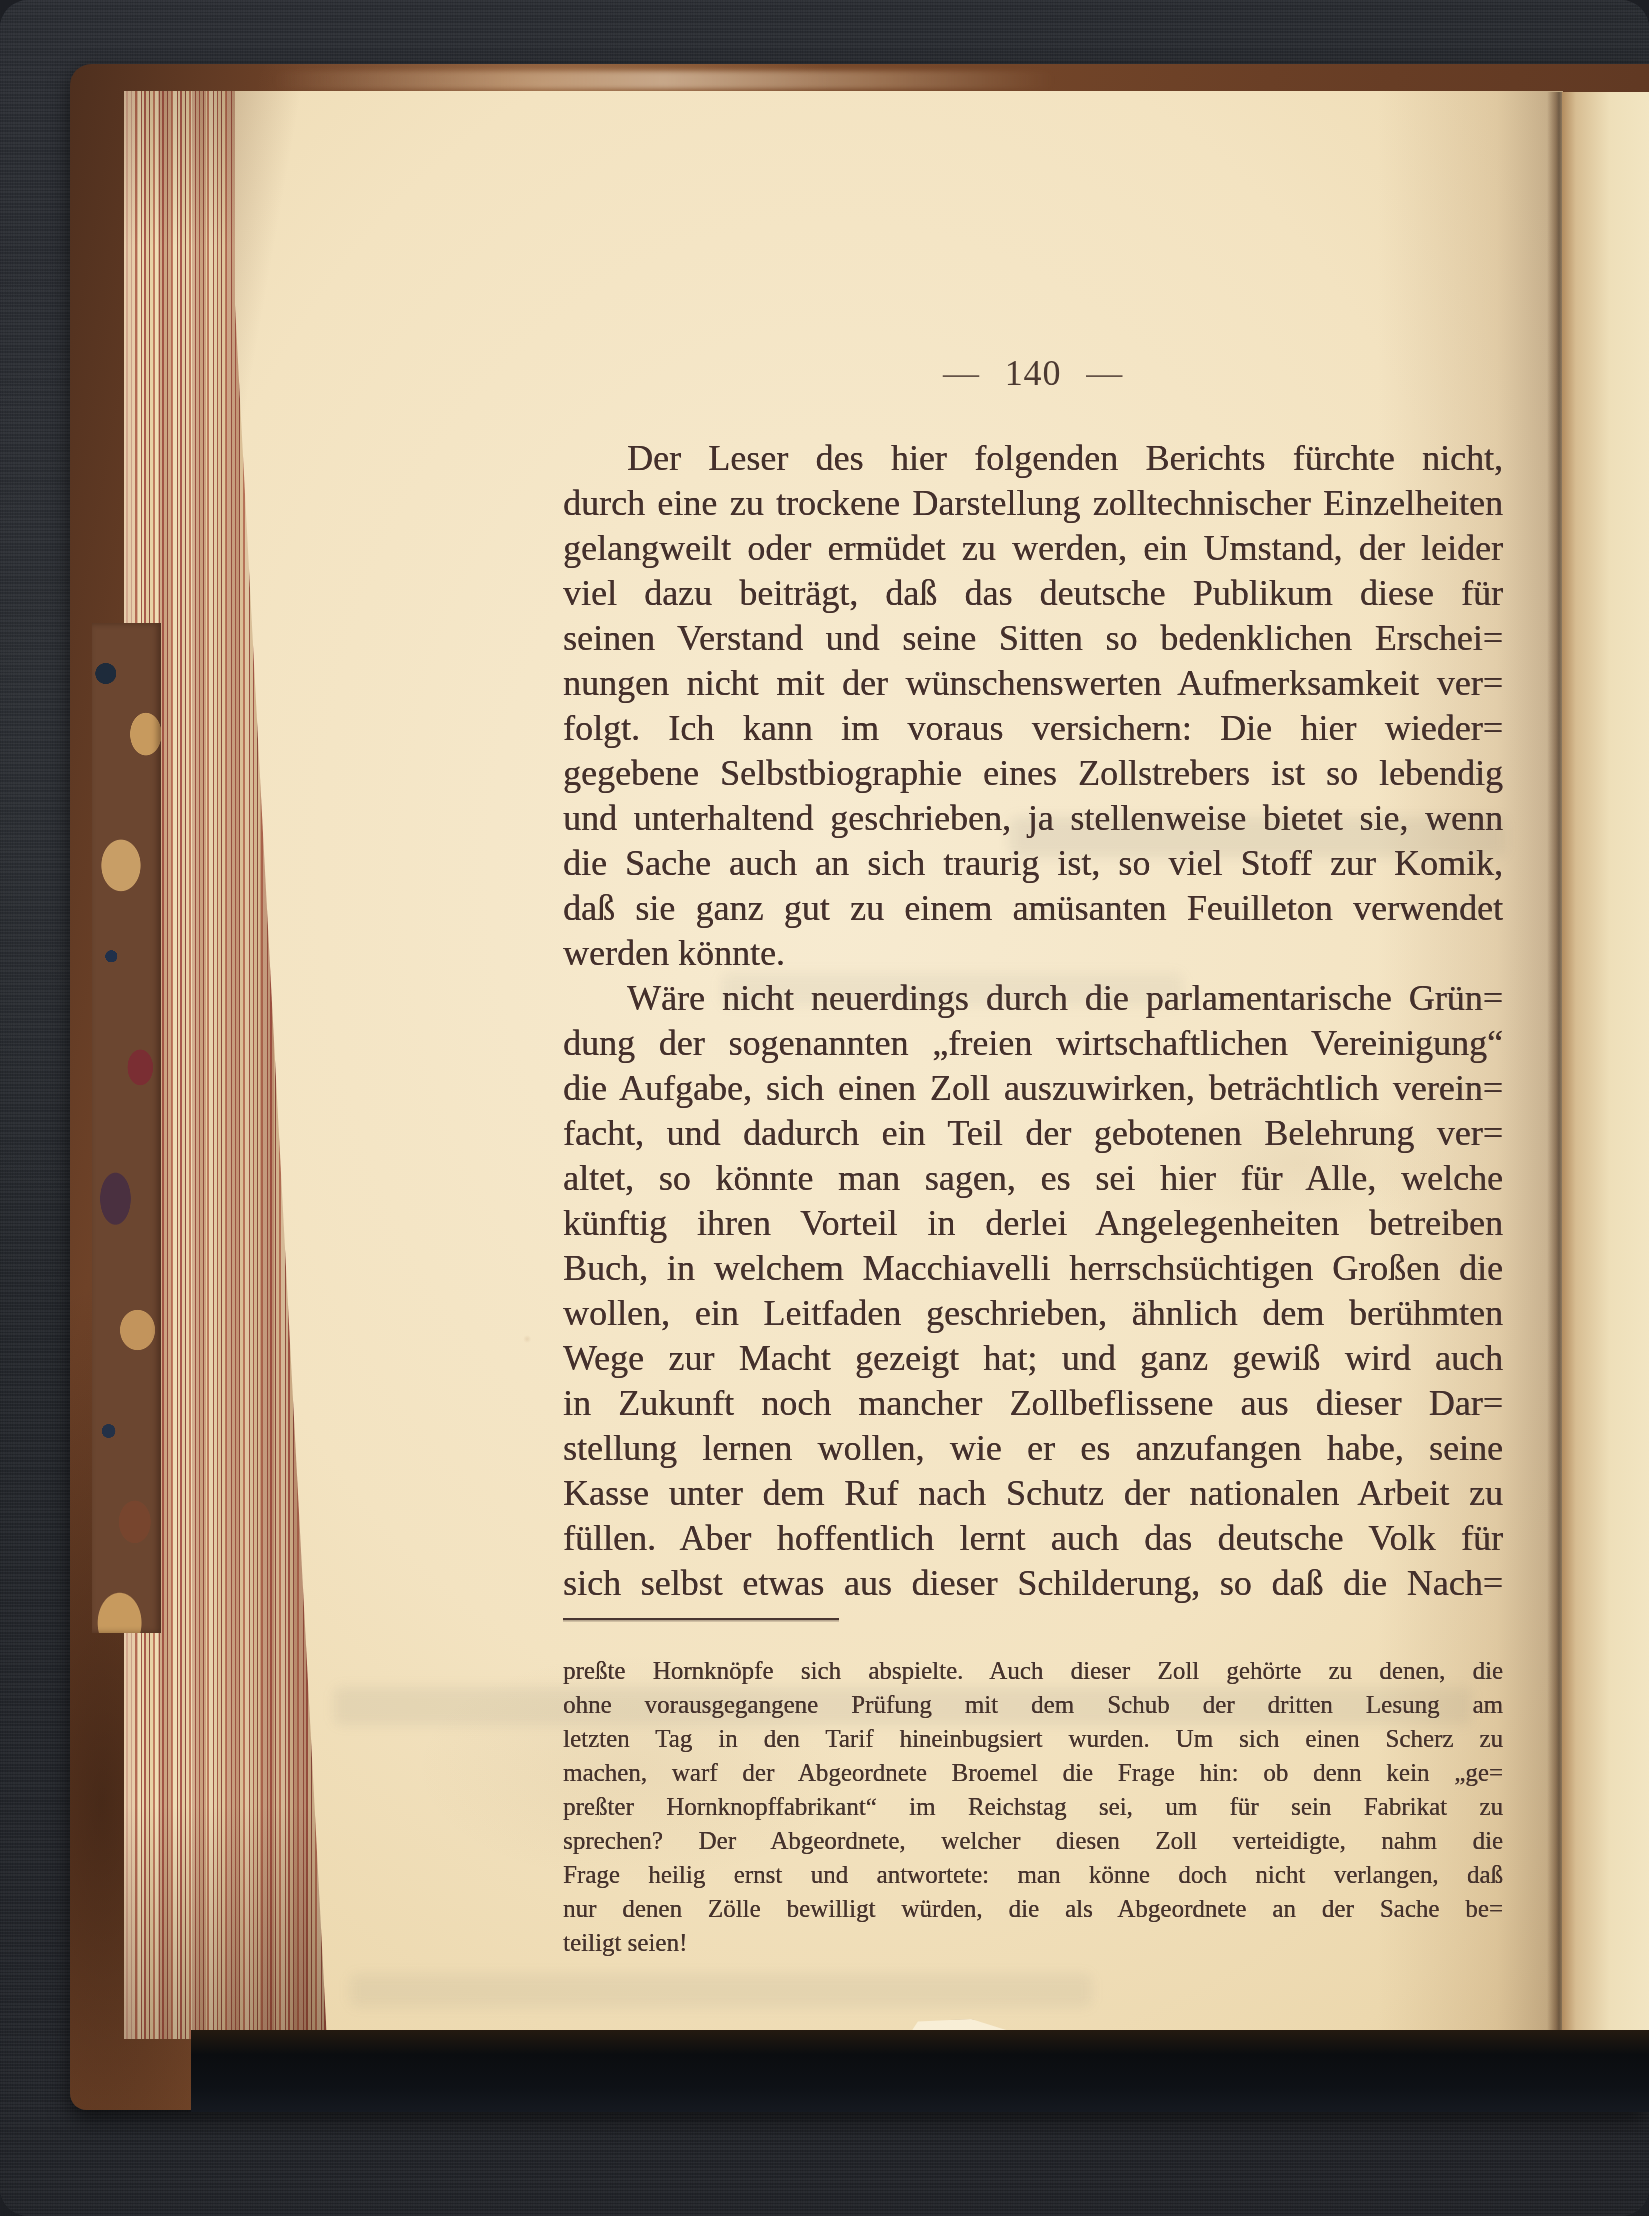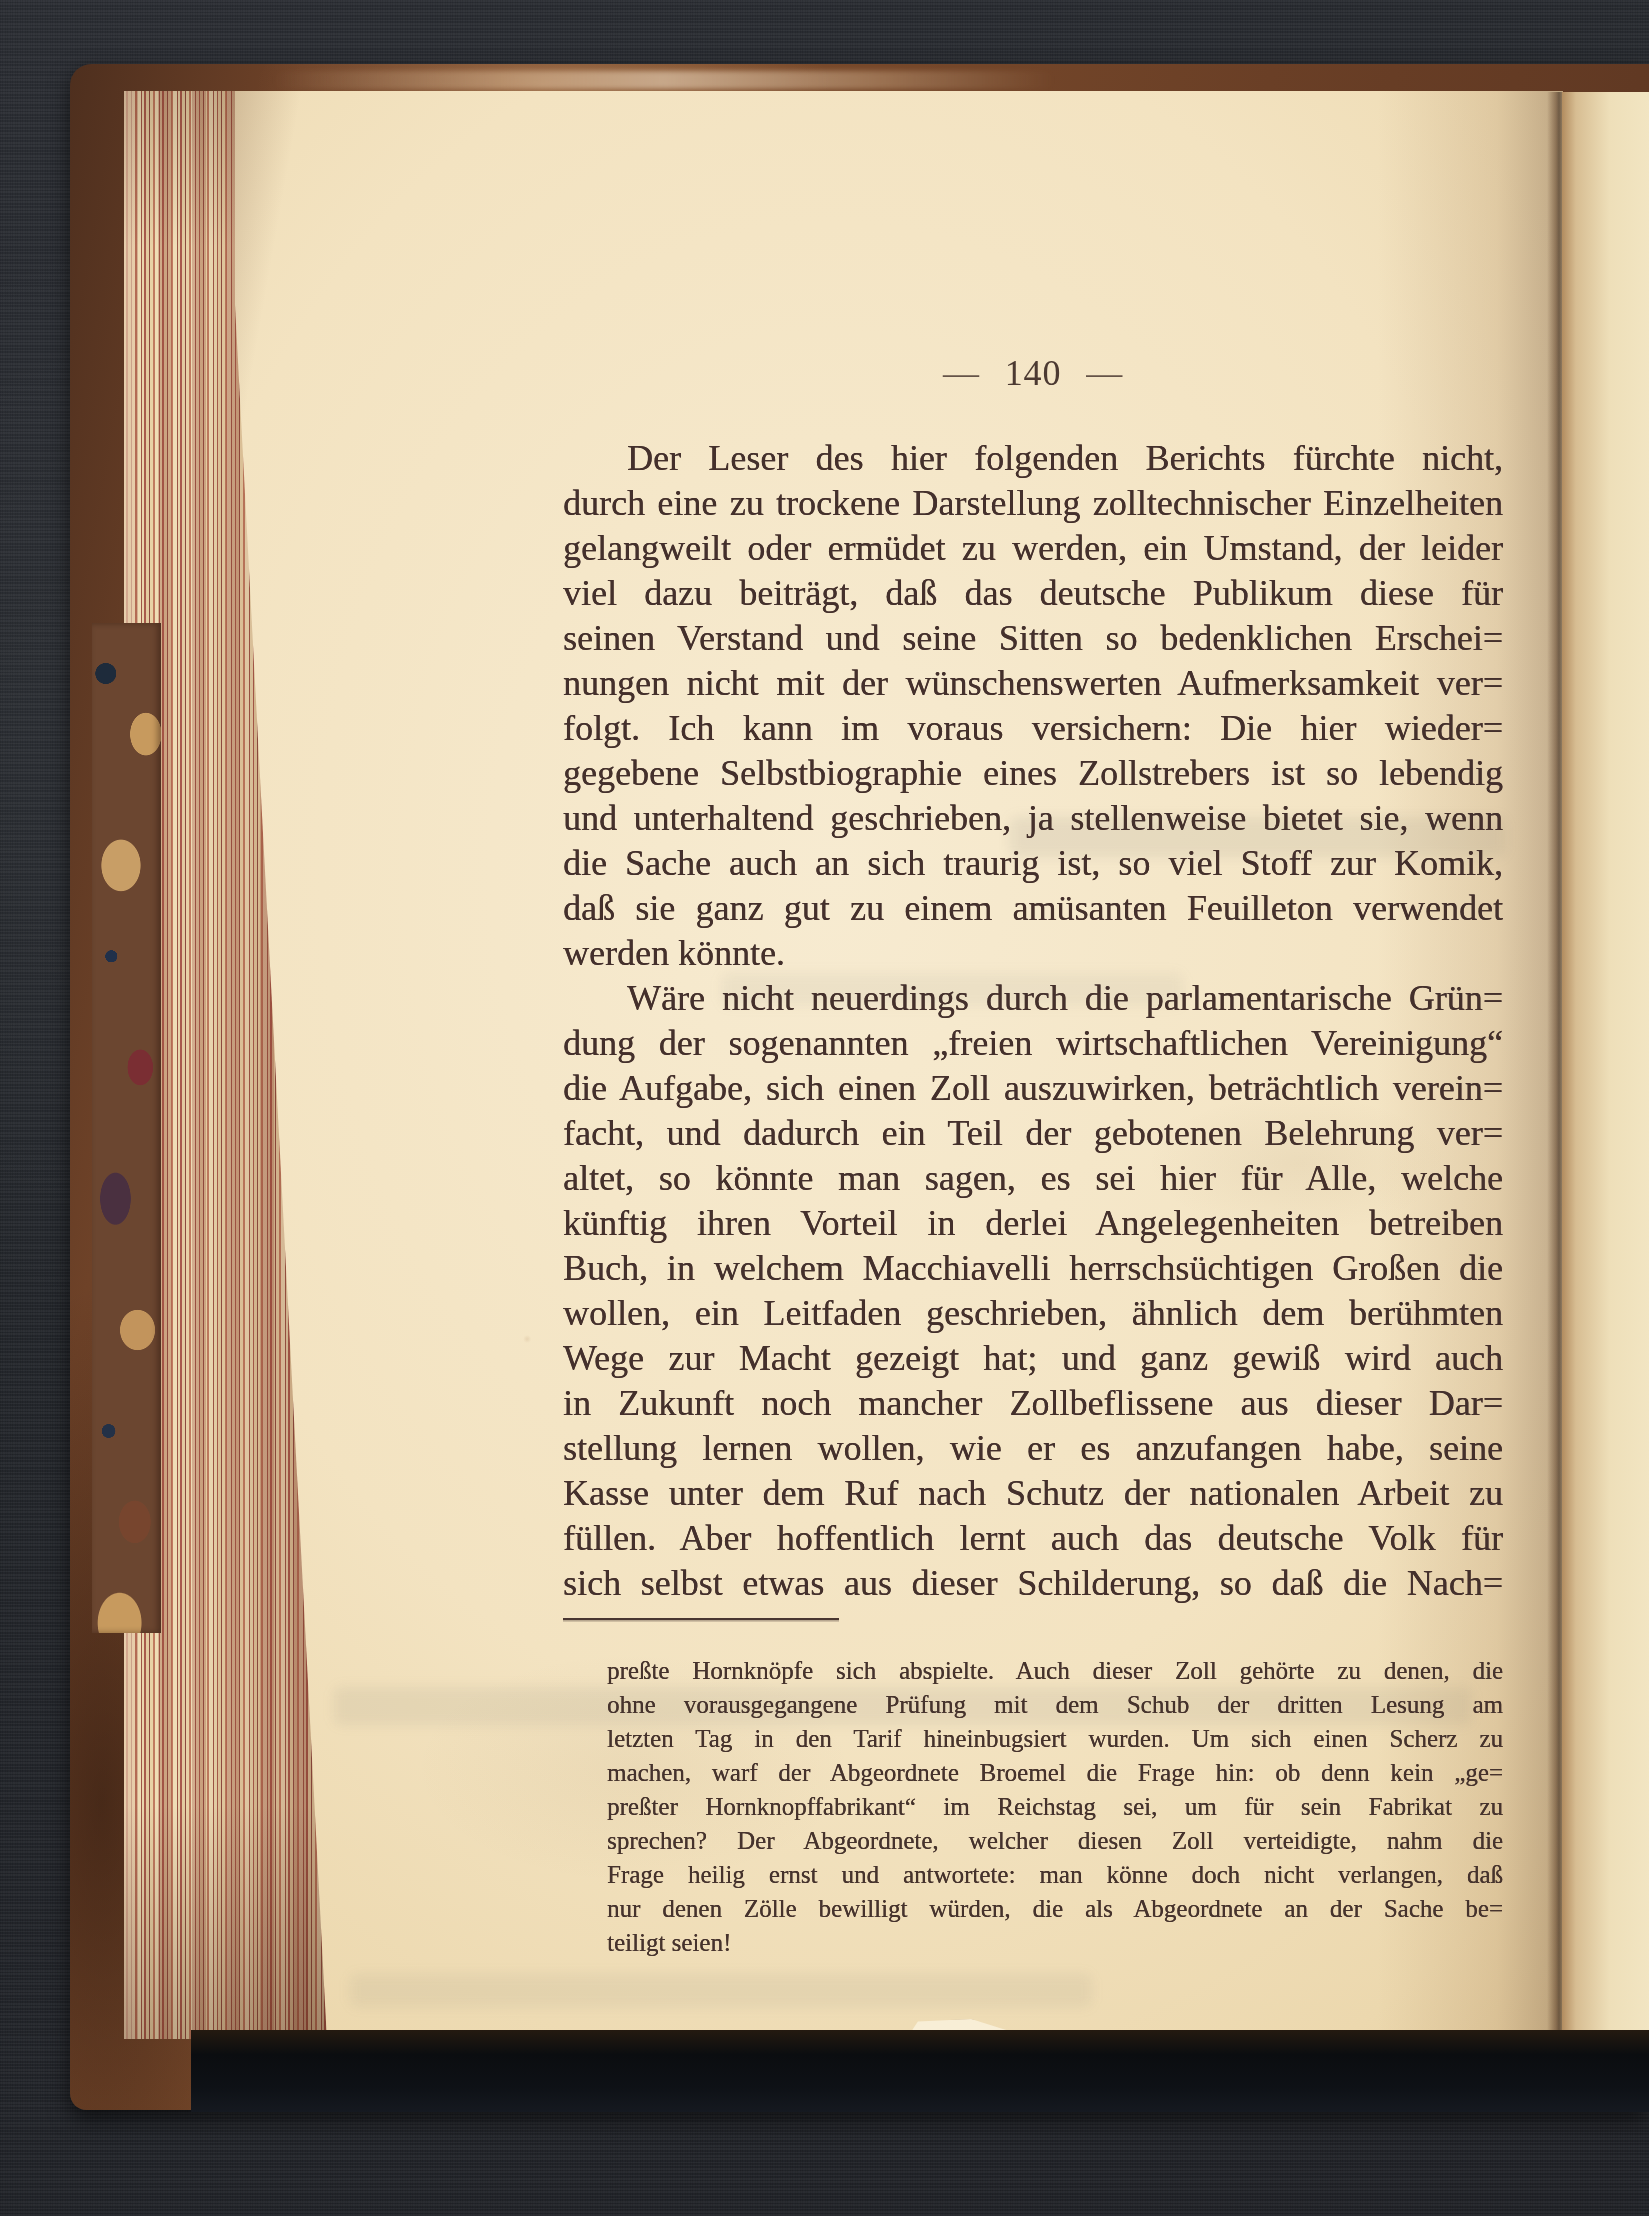--- a/index.html
+++ b/index.html
@@ -1,19 +1,20 @@
 <!DOCTYPE html>
 <html style="font-size:13px"><head>
 <meta charset="utf-8">
 <style>
   html,body{margin:0;padding:0;background:#1d1f24;}
   .scene{
     position:relative;width:1649px;height:2216px;overflow:hidden;
     font-family:"Liberation Serif", serif;
     background:#282b31;
+    border-radius:28px;
   }
   
   .bg{
     position:absolute;inset:0;
     background:
       radial-gradient(ellipse 1319px 907px at 30% 35%, rgba(255,255,255,0.04), transparent 70%),
       repeating-linear-gradient(0deg, rgba(255,255,255,0.03) 0 1.6px, rgba(0,0,0,0.05) 1.6px 3.3px),
       repeating-linear-gradient(90deg, rgba(0,0,0,0.10) 0 0.8px, transparent 0.8px 2.5px),
       linear-gradient(160deg,#2d3036 0%, #26292e 45%, #222429 100%);
   }
@@ -112,21 +113,21 @@
   
   .footnote-rule{
     position:absolute;left:328px;top:1527px;width:276px;height:0;
     border-top:2.5px solid #493631;box-shadow:0 1.6px 0 rgba(73,54,49,0.35);
   }
   .footnote-text{
     position:absolute;left:328px;top:1563px;width:940px;
     font-size:25px;line-height:34px;color:#46332d;
     text-shadow:0.2px 0 0 currentColor;
   }
-  .footnote-text .line{height:34px;overflow:hidden;text-align:justify;text-align-last:justify;margin-left:44px;}
+  .footnote-text .line{height:34px;overflow:hidden;text-align:justify;text-align-last:justify;}
   .footnote-text .line.flush{text-align-last:left;font-family:Liberation Serif, serif;}
   
   .facing-page{
     position:absolute;left:1562px;top:92px;width:87px;height:1946px;
     background:linear-gradient(90deg,#b28c5f 0,#d7bd92 16%,#eedfb9 55%,#f2e5c2 100%);
   }
   .gutter{
     position:absolute;left:1547px;top:92px;width:20px;height:1946px;
     background:linear-gradient(90deg, transparent, rgba(60,30,12,0.40) 45%, rgba(30,14,6,0.5) 60%, transparent);
   }

